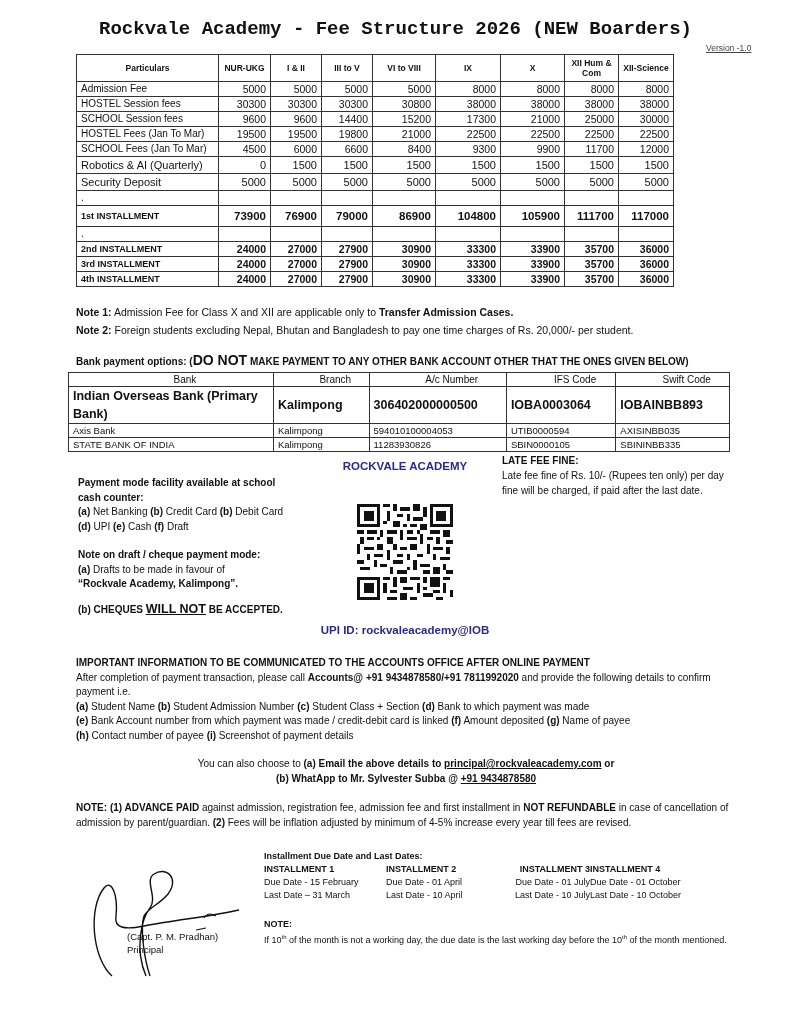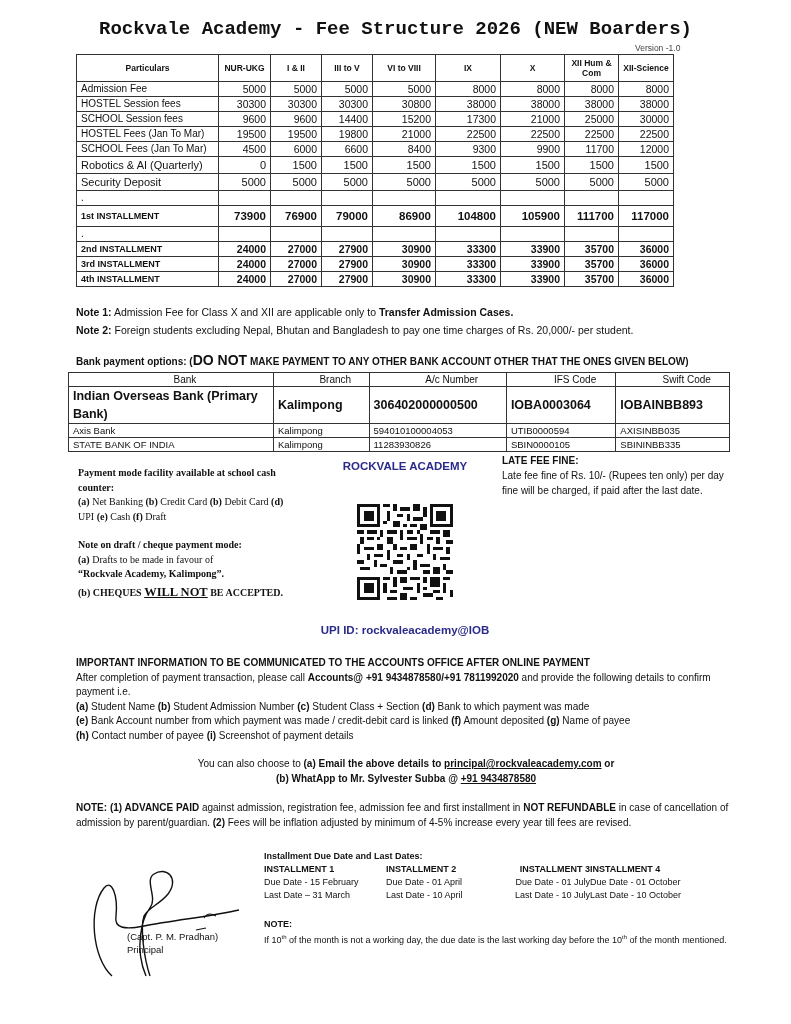--- a/index.html
+++ b/index.html
@@ -1,18 +1,18 @@
 <!DOCTYPE html>
 <html><head>
 <meta charset="utf-8">
 <style>
   html, body { margin: 0; padding: 0; background: #ffffff; }
   body { width: 791px; height: 1024px; position: relative; overflow: hidden; font-family: "Liberation Sans", sans-serif; color: #111; }
   .page-title { position: absolute; top: 18px; left: 0; width: 791px; text-align: center; font-family: "Liberation Mono", monospace; font-weight: bold; font-size: 19px; letter-spacing: 0px; color: #111; }
-  .version { position: absolute; top: 43px; left: 635px; font-size: 8.5px; color: #444; }
+  .version { position: absolute; top: 43px; left: 706px; font-size: 8.5px; color: #444; text-decoration: underline; }
   table.fee { position: absolute; top: 54px; left: 76px; border-collapse: collapse; font-size: 10px; }
   table.fee td, table.fee th { border: 1px solid #333; padding: 0 4px; height: 14px; line-height: 14px; }
   table.fee th { font-weight: bold; font-size: 8.5px; text-align: center; height: 26px; line-height: 10px; }
   table.fee td.num { text-align: right; font-size: 10.5px; }
   table.fee td.lbl { font-size: 10px; }
   table.fee tr.big td { height: 16px; line-height: 16px; font-size: 11px; }
   table.fee tr.spacer td { height: 14px; }
   table.fee tr.inst1 td { height: 20px; font-weight: bold; }
   table.fee tr.inst1 td.num { font-size: 11.5px; }
   table.fee tr.inst1 td.lbl { font-size: 9px; }
@@ -20,21 +20,21 @@
   table.fee tr.inst td.lbl { font-size: 9px; }
   table.fee tr.inst td.num { font-size: 10.5px; }
   .notes { position: absolute; top: 303px; left: 76px; font-size: 10.5px; line-height: 18px; }
   .notes b { font-weight: bold; }
   .bank-heading { position: absolute; top: 352px; left: 76px; font-size: 10px; font-weight: bold; }
   .bank-heading .big { font-size: 14px; }
   table.bank { position: absolute; top: 372px; left: 68px; border-collapse: collapse; font-size: 9.5px; width: 662px; }
   table.bank td, table.bank th { border: 1px solid #333; padding: 0 4px; height: 13px; line-height: 13px; }
   table.bank th { font-weight: normal; text-align: center; font-size: 10px; padding-left: 32px; }
   table.bank tr.primary td { font-weight: bold; font-size: 12.5px; height: 18px; line-height: 18px; }
-  .pay-mode { position: absolute; top: 466px; left: 78px; width: 220px; font-size: 10px; line-height: 14.5px; font-family: Liberation Serif, serif; }
+  .pay-mode { position: absolute; top: 476px; left: 78px; width: 220px; font-size: 10px; line-height: 14.5px; }
   .qr-block { position: absolute; top: 460px; left: 310px; width: 190px; text-align: center; }
   .qr-title { color: #2a2a8a; font-weight: bold; font-size: 11.5px; }
   .qr { margin: 24px auto 0 auto; width: 96px; height: 112px; }
   .upi { margin-top: 12px; color: #2a2a8a; font-weight: bold; font-size: 11.5px; }
   .late-fee { position: absolute; top: 453px; left: 502px; width: 235px; font-size: 10px; line-height: 15px; }
   .important { position: absolute; top: 656px; left: 76px; width: 660px; font-size: 10px; line-height: 14.5px; }
   .contact { position: absolute; top: 757px; left: 76px; width: 660px; font-size: 10px; line-height: 14.5px; text-align: center; }
   .contact u { text-decoration: underline; }
   .advance { position: absolute; top: 801px; left: 76px; width: 660px; font-size: 10px; line-height: 14.5px; }
   .inst-dates { position: absolute; top: 850px; left: 264px; width: 470px; font-size: 9px; line-height: 13px; }
@@ -264,21 +264,21 @@
     <b>(b)</b><span> Credit Card  </span>
     <b>(b)</b><span> Debit Card  </span>
     <b>(d)</b><span> UPI  </span>
     <b>(e)</b><span> Cash </span>
     <b>(f)</b><span> Draft</span>
   </div>
   <div style="height:14px"></div>
   <div><b>Note on draft / cheque payment mode:</b></div>
   <div><b>(a)</b><span> Drafts to be made in favour of</span></div>
   <div><b>“Rockvale Academy, Kalimpong”.</b></div>
-  <div style="margin-top:3px"><b>(b) CHEQUES </b><b style="font-size:12.5px;text-decoration:underline">WILL NOT</b><b> BE ACCEPTED.</b></div>
+  <div style="margin-top:10px"><b>(b) CHEQUES </b><b style="font-size:12.5px;text-decoration:underline">WILL NOT</b><b> BE ACCEPTED.</b></div>
 </div>
 
 <div class="qr-block">
   <div class="qr-title">ROCKVALE ACADEMY</div>
   <svg class="qr" viewBox="0 0 29 29" shape-rendering="crispEdges">
     <rect x="0" y="0" width="29" height="29" fill="#fff"></rect>
     <g fill="#111">
       <rect x="0" y="0" width="7" height="1"></rect>
         <rect x="0" y="6" width="7" height="1"></rect>
         <rect x="0" y="0" width="1" height="7"></rect>

